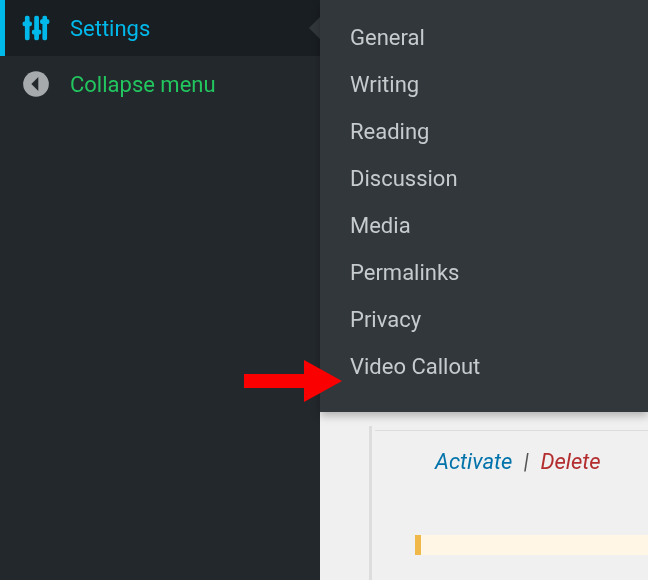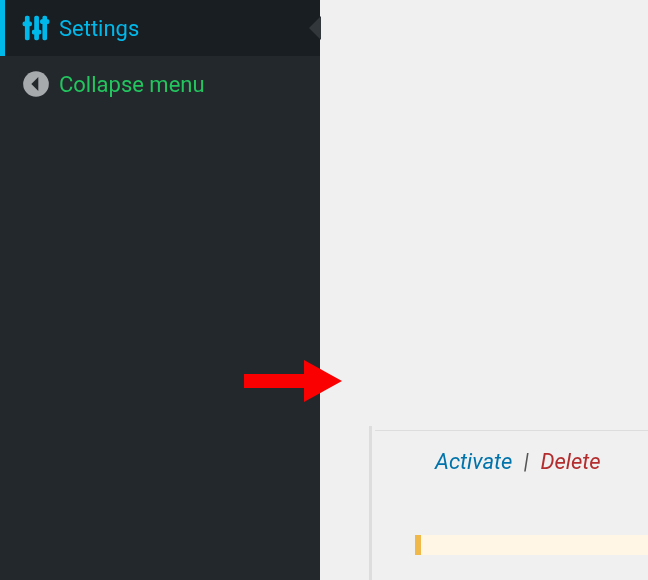--- a/index.html
+++ b/index.html
@@ -1,21 +1,21 @@
 <!DOCTYPE html>
 <html><head>
 <meta charset="utf-8">
 <style>
   * { margin: 0; padding: 0; box-sizing: border-box; }
   html, body { width: 648px; height: 580px; overflow: hidden; font-family: -apple-system, "Segoe UI", Roboto, Helvetica, Arial, sans-serif; background: #f0f0f1; }
   .stage { position: relative; width: 648px; height: 580px; }
 
   
   .sidebar { position: absolute; left: 0; top: 0; width: 320px; height: 100%; background: #23282d; color: #eee; }
-  .side-item { display: flex; align-items: center; gap: 9px; padding: 5px 20px 5px 22px; height: 56px; font-size: 22px; cursor: pointer; }
+  .side-item { display: flex; align-items: center; gap: 20px; padding: 5px 20px 5px 22px; height: 56px; font-size: 22px; cursor: pointer; }
   .side-item .icon { width: 28px; height: 28px; display: flex; align-items: center; justify-content: center; }
   .side-item .icon svg { width: 28px; height: 28px; }
   .side-item-settings { background: #191e23; color: #00b9eb; border-left: 5px solid #00b9eb; padding-left: 17px; position: relative; }
   .side-item-settings .icon svg { stroke: #00b9eb; fill: #00b9eb; }
   .side-item-collapse { color: #22c55e; }
   .side-item-collapse .icon svg { fill: #a0a5aa; }
 
   
   .side-item-settings::after {
     content: "";
@@ -91,19 +91,29 @@
       <span class="icon">
         <svg viewBox="0 0 24 24">
             <circle cx="12" cy="12" r="11" fill="#a7aaad"></circle>
             <path d="M14 6 L8 12 L14 18 Z" fill="#23282d"></path>
           </svg>
       </span>
       <span>Collapse menu</span>
     </div>
   </div>
 
+  <div class="submenu">
+    <div class="submenu-item">General</div>
+    <div class="submenu-item">Writing</div>
+    <div class="submenu-item">Reading</div>
+    <div class="submenu-item">Discussion</div>
+    <div class="submenu-item">Media</div>
+    <div class="submenu-item">Permalinks</div>
+    <div class="submenu-item">Privacy</div>
+    <div class="submenu-item">Video Callout</div>
+  </div>
 
   <svg class="annotation-arrow" viewBox="0 0 98 42">
     <rect x="0" y="14" width="62" height="14" fill="#fa0000"></rect>
     <path d="M60 0 L98 21 L60 42 Z" fill="#fa0000"></path>
   </svg>
 
 </div>
 
 </body></html>

